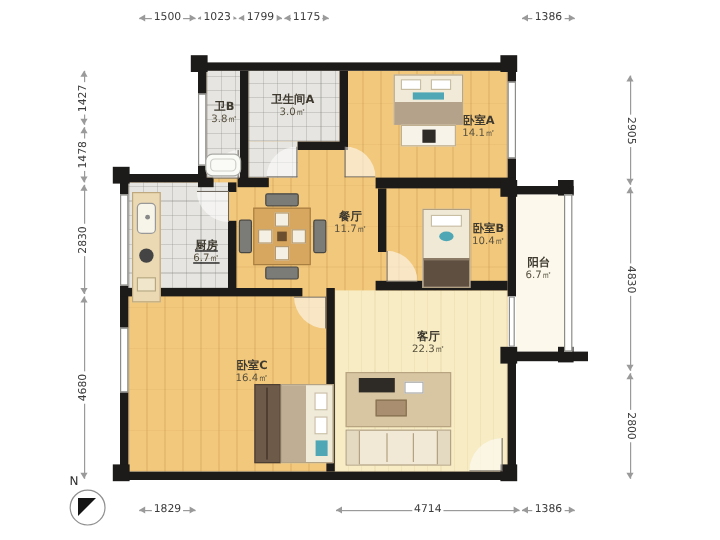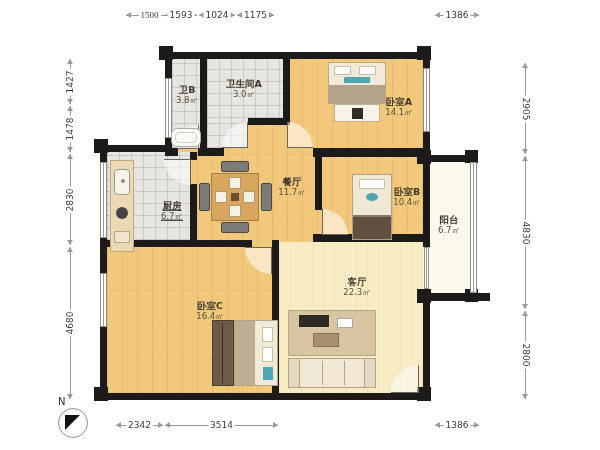--- a/index.html
+++ b/index.html
@@ -209,48 +209,48 @@
     </div>
   <div class="rlabel" style="left:210px;top:311px;">
     <div class="nm">卧室C</div>
       <div class="ar">16.4㎡</div>
     </div>
   <div class="rlabel" style="left:357px;top:287px;">
     <div class="nm">客厅</div>
       <div class="ar">22.3㎡</div>
     </div>
 
-  <div class="dim dim-h" style="left:125px;top:8px;width:49px;height:14px;font-family:Liberation Serif, serif;">
+  <div class="dim dim-h" style="left:115px;top:8px;width:49px;height:14px;">
       <span class="dline"></span>
       <span class="dnum">1500</span>
     </div>
   <div class="dim dim-h" style="left:164px;top:8px;width:34px;height:14px;">
       <span class="dline"></span>
-      <span class="dnum">1593</span>
+      <span class="dnum">1023</span>
     </div>
   <div class="dim dim-h" style="left:198px;top:8px;width:38px;height:14px;">
       <span class="dline"></span>
-      <span class="dnum">1024</span>
+      <span class="dnum">1799</span>
     </div>
   <div class="dim dim-h" style="left:236px;top:8px;width:39px;height:14px;">
       <span class="dline"></span>
       <span class="dnum">1175</span>
     </div>
   <div class="dim dim-h" style="left:434px;top:8px;width:46px;height:14px;">
       <span class="dline"></span>
       <span class="dnum">1386</span>
     </div>
 
   <div class="dim dim-h" style="left:115px;top:418px;width:49px;height:14px;">
       <span class="dline"></span>
-      <span class="dnum">2342</span>
-    </div>
-  <div class="dim dim-h" style="left:164px;top:418px;width:115px;height:14px;">
-      <span class="dline"></span>
-      <span class="dnum">3514</span>
+      <span class="dnum">1829</span>
+    </div>
+  <div class="dim dim-h" style="left:279px;top:418px;width:155px;height:14px;">
+      <span class="dline"></span>
+      <span class="dnum">4714</span>
     </div>
   <div class="dim dim-h" style="left:434px;top:418px;width:46px;height:14px;">
       <span class="dline"></span>
       <span class="dnum">1386</span>
     </div>
 
   <div class="dim dim-v" style="left:63px;top:58px;width:14px;height:47px;">
       <span class="dline"></span>
       <span class="dnum ccw">1427</span>
     </div>

